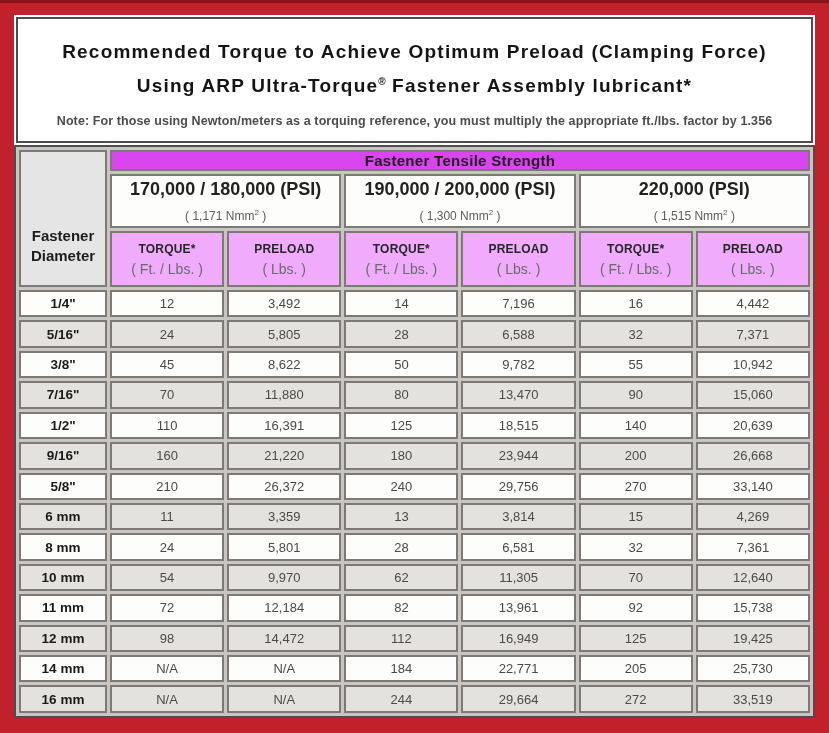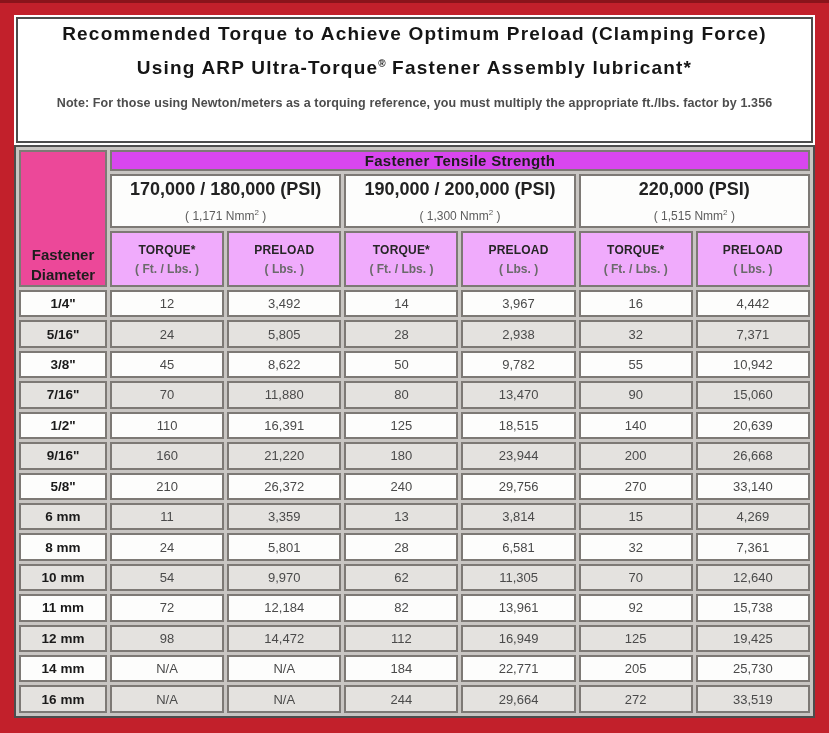--- a/index.html
+++ b/index.html
@@ -29,21 +29,21 @@
     background: #ffffff;
     text-align: center;
   }
   .title-line {
     font-weight: bold;
     font-size: 19px;
     letter-spacing: 1.2px;
     color: #151515;
     line-height: 30px;
   }
-  .title-line.first { }
+  .title-line.first { margin-top: 18px; }
   .title-line sup {
     font-size: 10px;
     vertical-align: super;
     letter-spacing: 0;
   }
   .note-line {
     margin-top: 13px;
     font-size: 12.5px;
     color: #4d4d4d;
     letter-spacing: 0.1px;
@@ -66,23 +66,23 @@
   col.col-diameter { width: 88px; }
   th, td {
     border: 2px solid #7d7975;
     text-align: center;
     vertical-align: middle;
     overflow: hidden;
     white-space: nowrap;
   }
   
   th.corner {
-    background: #ec4899;
+    background: #e5e5e5;
     vertical-align: bottom;
-    padding-bottom: 0;
+    padding-bottom: 19px;
     font-size: 15px;
     font-weight: bold;
     color: #1d1d1d;
     line-height: 1.35;
   }
   th.group {
     background: #d946ef;
     height: 19px;
     font-size: 15px;
     font-weight: bold;
@@ -110,22 +110,22 @@
     height: 56px;
   }
   .colhead-label {
     font-size: 12px;
     font-weight: bold;
     color: #262626;
     letter-spacing: 0.2px;
   }
   .colhead-unit {
     margin-top: 5px;
-    font-size: 12px;
-    font-weight: bold;
+    font-size: 14px;
+    font-weight: normal;
     color: #6a6a6a;
   }
   
   tbody th {
     background: #fdfdfc;
     font-size: 13.5px;
     font-weight: bold;
     color: #1a1a1a;
     height: 27px;
   }
@@ -212,30 +212,30 @@
             <div class="colhead-unit">( Lbs. )</div>
           </th>
         </tr>
       </thead>
       <tbody>
         <tr>
           <th>1/4"</th>
           <td>12</td>
           <td>3,492</td>
           <td>14</td>
-          <td>3,967</td>
+          <td>7,196</td>
           <td>16</td>
           <td>4,442</td>
         </tr>
         <tr>
           <th>5/16"</th>
           <td>24</td>
           <td>5,805</td>
           <td>28</td>
-          <td>2,938</td>
+          <td>6,588</td>
           <td>32</td>
           <td>7,371</td>
         </tr>
         <tr>
           <th>3/8"</th>
           <td>45</td>
           <td>8,622</td>
           <td>50</td>
           <td>9,782</td>
           <td>55</td>

